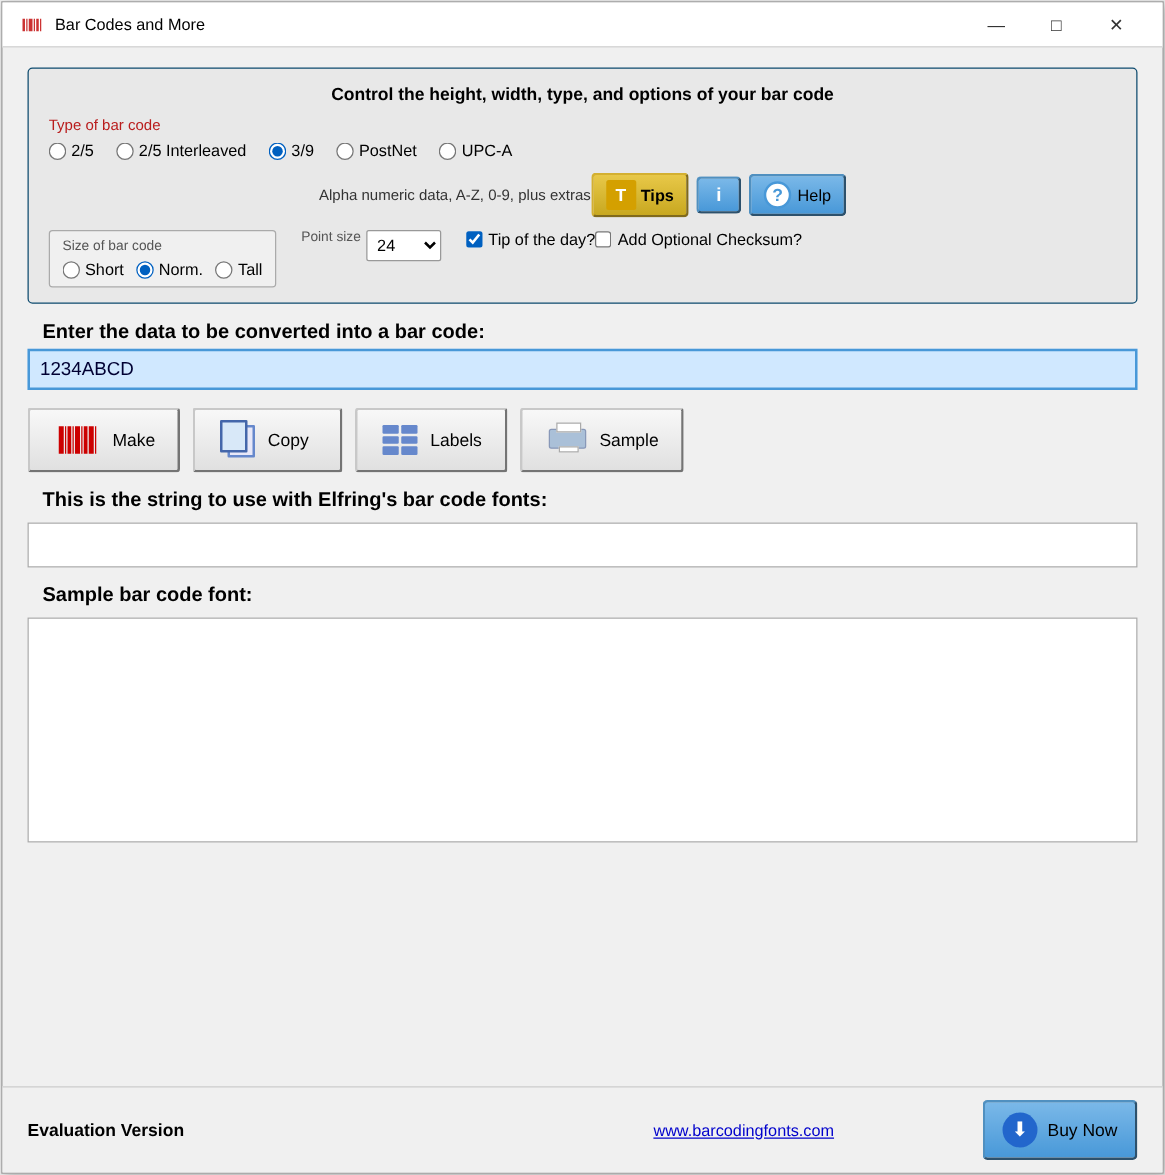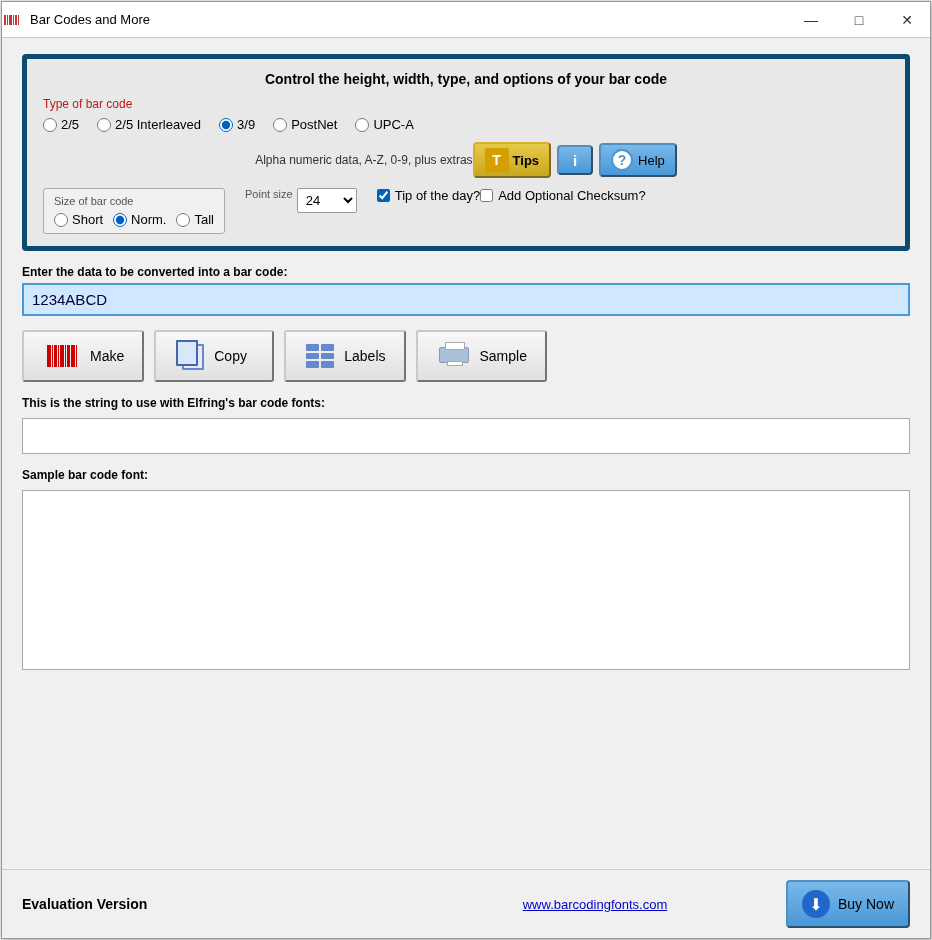--- a/index.html
+++ b/index.html
@@ -19,21 +19,21 @@
       box-shadow: 2px 2px 8px rgba(0,0,0,0.3);
       display: flex;
       flex-direction: column;
       margin: 1px;
     }
     .titlebar {
       background: #ffffff;
       height: 36px;
       display: flex;
       align-items: center;
-      padding: 0 0;
+      padding: 0 14px;
       border-bottom: 1px solid #ccc;
       flex-shrink: 0;
     }
     .titlebar-icon {
       width: 20px;
       height: 20px;
       margin-right: 8px;
       display: flex;
       align-items: center;
       justify-content: center;
@@ -66,21 +66,21 @@
     .content {
       flex: 1;
       padding: 16px 20px;
       display: flex;
       flex-direction: column;
       gap: 14px;
     }
 
     .control-panel {
       background: #e8e8e8;
-      border: 5px solid #0c4a6e;
+      border: 1px solid #0c4a6e;
       border-radius: 4px;
       padding: 12px 16px;
     }
     .panel-title {
       font-weight: bold;
       font-size: 14px;
       margin-bottom: 10px;
       text-align: center;
     }
     .barcode-type-label {
@@ -249,22 +249,23 @@
       cursor: pointer;
       accent-color: #0060c0;
     }
     .checkbox-item label {
       cursor: pointer;
       font-size: 13px;
     }
 
     .section-label {
       font-weight: bold;
-      font-size: 12px;
+      font-size: 16px;
       margin-bottom: 4px;
+      margin-left: 12px;
     }
     .data-input {
       width: 100%;
       padding: 6px 8px;
       font-size: 15px;
       border: 2px solid #4898d8;
       background: #d0e8ff;
       color: #000033;
       outline: none;
       font-weight: 500;

